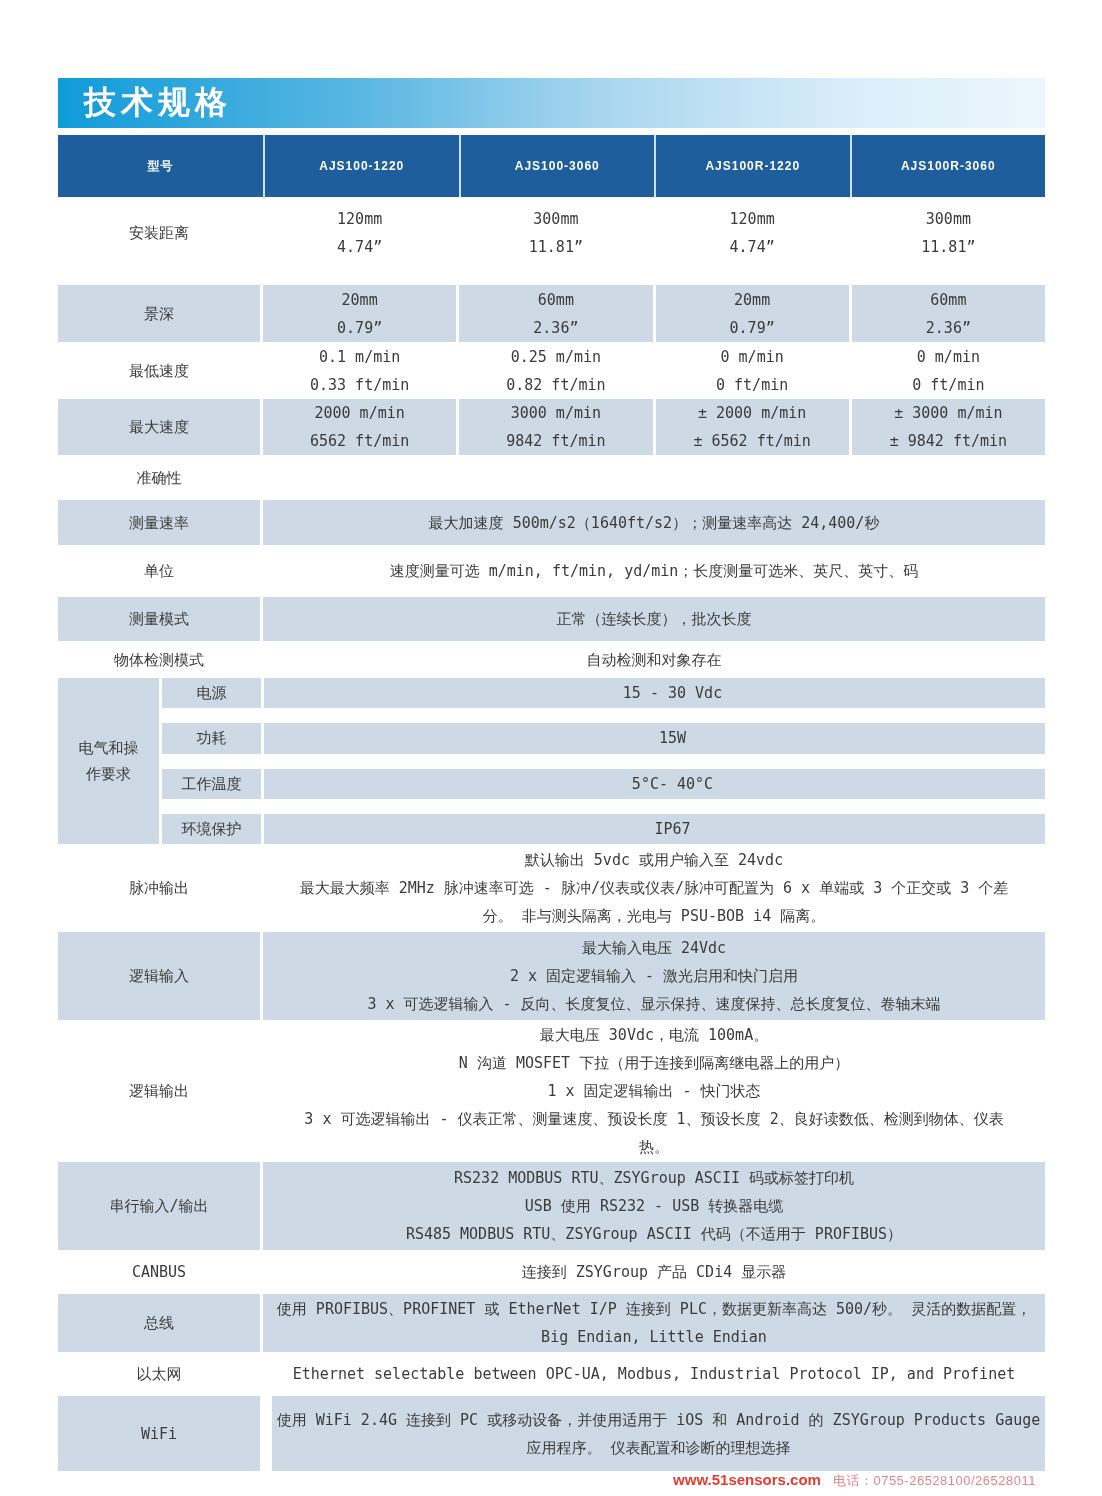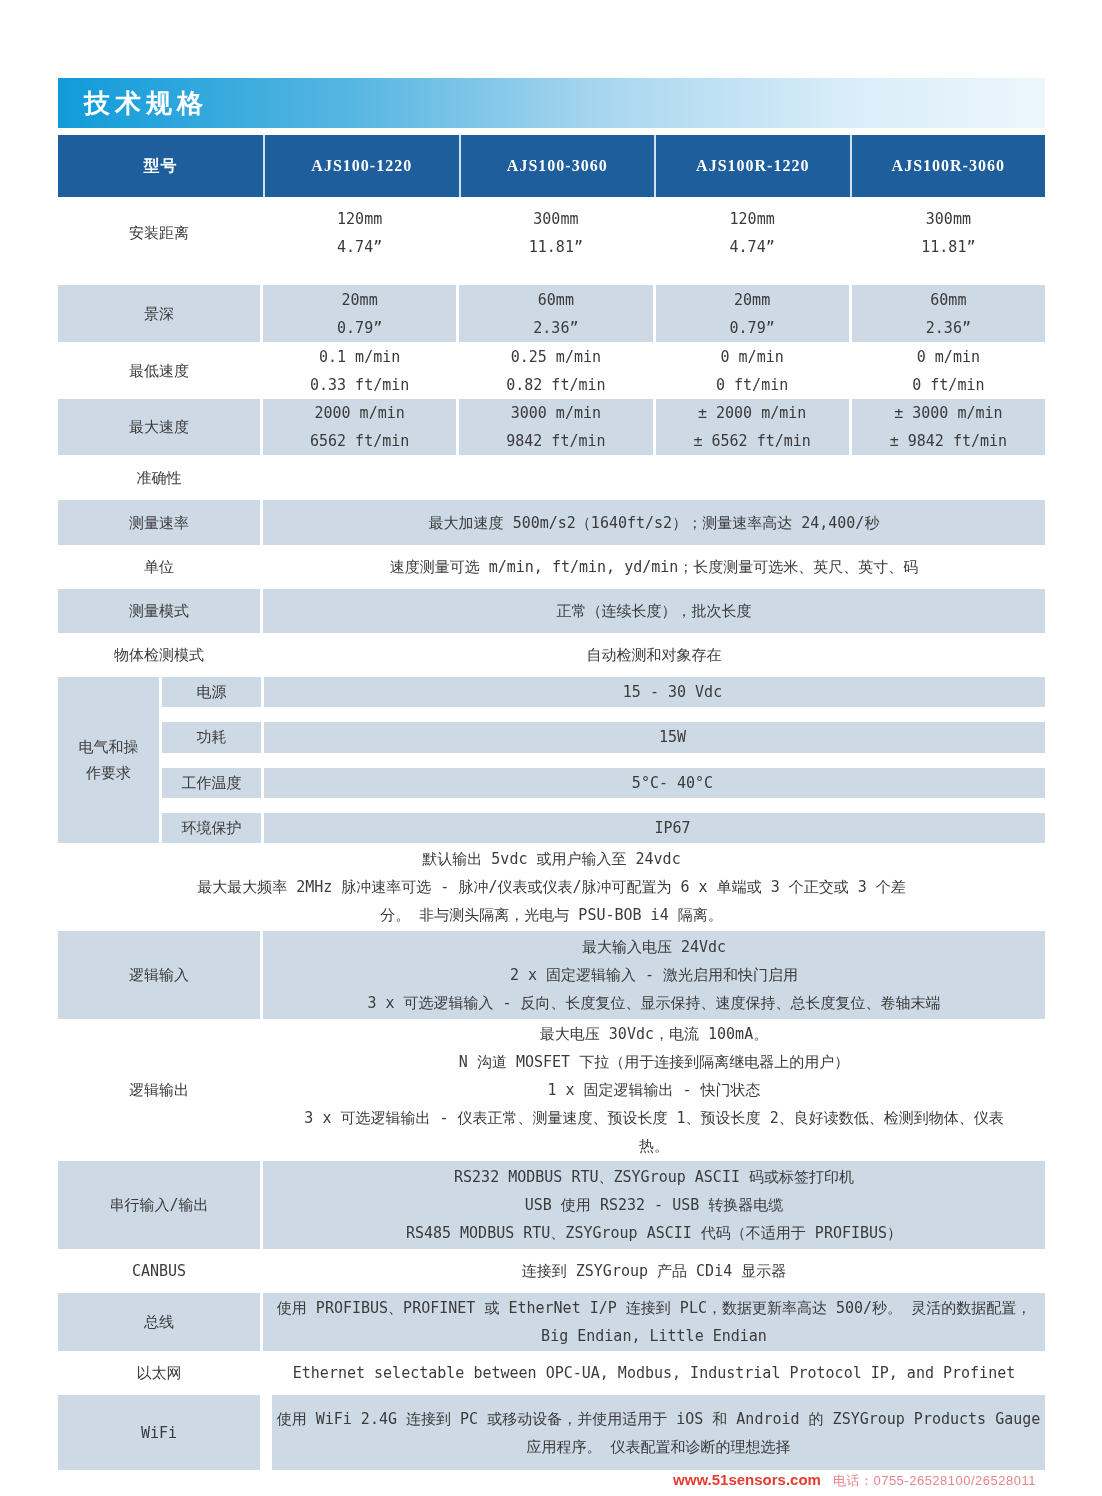--- a/index.html
+++ b/index.html
@@ -5,28 +5,28 @@
   html,body{margin:0;padding:0;background:#ffffff;}
   body{width:1102px;height:1496px;position:relative;overflow:hidden;
        font-family:"DejaVu Sans Mono","DejaVu Sans","Liberation Sans",sans-serif;color:#3b3b3b;}
   .page{position:absolute;inset:0;}
 
   
   .banner{position:absolute;left:58px;top:78px;width:987px;height:50px;
           background:linear-gradient(to right,#0f9bd9 0%,#58b6e2 30%,#a8d6ef 55%,#d9edf9 80%,#ecf6fc 100%);
           display:flex;align-items:center;}
   .banner-title{color:#ffffff;font-family:"Liberation Sans",sans-serif;font-weight:bold;
-                font-size:26px;letter-spacing:5px;padding-left:26px;}
+                font-size:32px;letter-spacing:5px;padding-left:26px;}
 
   
   .spec-table{position:absolute;left:58px;top:135px;width:987px;}
   .row{display:flex;column-gap:3px;}
   .header-row{background:#1e5e9c;column-gap:0;}
   .hdr-cell{display:flex;align-items:center;justify-content:center;color:#ffffff;
-            font-family:Liberation Serif, serif;font-weight:bold;font-size:16px;letter-spacing:1px;}
+            font-family:Liberation Sans, sans-serif;font-weight:bold;font-size:12px;letter-spacing:1px;}
   .hdr-label{width:205px;flex:none;}
   .hdr-col{flex:1 1 0;border-left:2px solid #cfe0ef;}
 
   .cell{display:flex;flex-direction:column;justify-content:center;align-items:center;min-width:0;}
   .label-cell{width:202px;flex:none;}
   .val-cell{flex:1 1 0;}
   .shade .cell{background:#cdd9e4;}
   .line{line-height:28px;font-size:15px;text-align:center;white-space:nowrap;}
 
   
@@ -151,37 +151,37 @@
         </div>
       </div>
       <div class="row body-row shade" style="height: 45px;">
         <div class="cell label-cell">
           <div class="line">测量速率</div>
         </div>
         <div class="cell val-cell">
           <div class="line">最大加速度 500m/s2（1640ft/s2）；测量速率高达 24,400/秒</div>
         </div>
       </div>
-      <div class="row body-row" style="height: 44px;">
+      <div class="row body-row" style="height: 52px;">
         <div class="cell label-cell">
           <div class="line">单位</div>
         </div>
         <div class="cell val-cell">
           <div class="line">速度测量可选 m/min, ft/min, yd/min；长度测量可选米、英尺、英寸、码</div>
         </div>
       </div>
       <div class="row body-row shade" style="height: 44px;">
         <div class="cell label-cell">
           <div class="line">测量模式</div>
         </div>
         <div class="cell val-cell">
           <div class="line">正常（连续长度），批次长度</div>
         </div>
       </div>
-      <div class="row body-row" style="height: 44px;">
+      <div class="row body-row" style="height: 37px;">
         <div class="cell label-cell">
           <div class="line">物体检测模式</div>
         </div>
         <div class="cell val-cell">
           <div class="line">自动检测和对象存在</div>
         </div>
       </div>
       <div class="row body-row shade" style="height: 166px;">
         <div class="cell group-label">
           <div class="line">电气和操作要求</div>
@@ -215,20 +215,23 @@
             <div class="cell sub-label">
               <div class="line">环境保护</div>
             </div>
             <div class="cell sub-val">
               <div class="line">IP67</div>
             </div>
           </div>
         </div>
       </div>
       <div class="row body-row" style="height: 88px;">
+        <div class="cell label-cell">
+          <div class="line">脉冲输出</div>
+        </div>
         <div class="cell val-cell">
           <div class="line">默认输出 5vdc 或用户输入至 24vdc</div>
           <div class="line">最大最大频率 2MHz 脉冲速率可选 - 脉冲/仪表或仪表/脉冲可配置为 6 x 单端或 3 个正交或 3 个差</div>
           <div class="line">分。 非与测头隔离，光电与 PSU-BOB i4 隔离。</div>
         </div>
       </div>
       <div class="row body-row shade" style="height: 88px;">
         <div class="cell label-cell">
           <div class="line">逻辑输入</div>
         </div>

